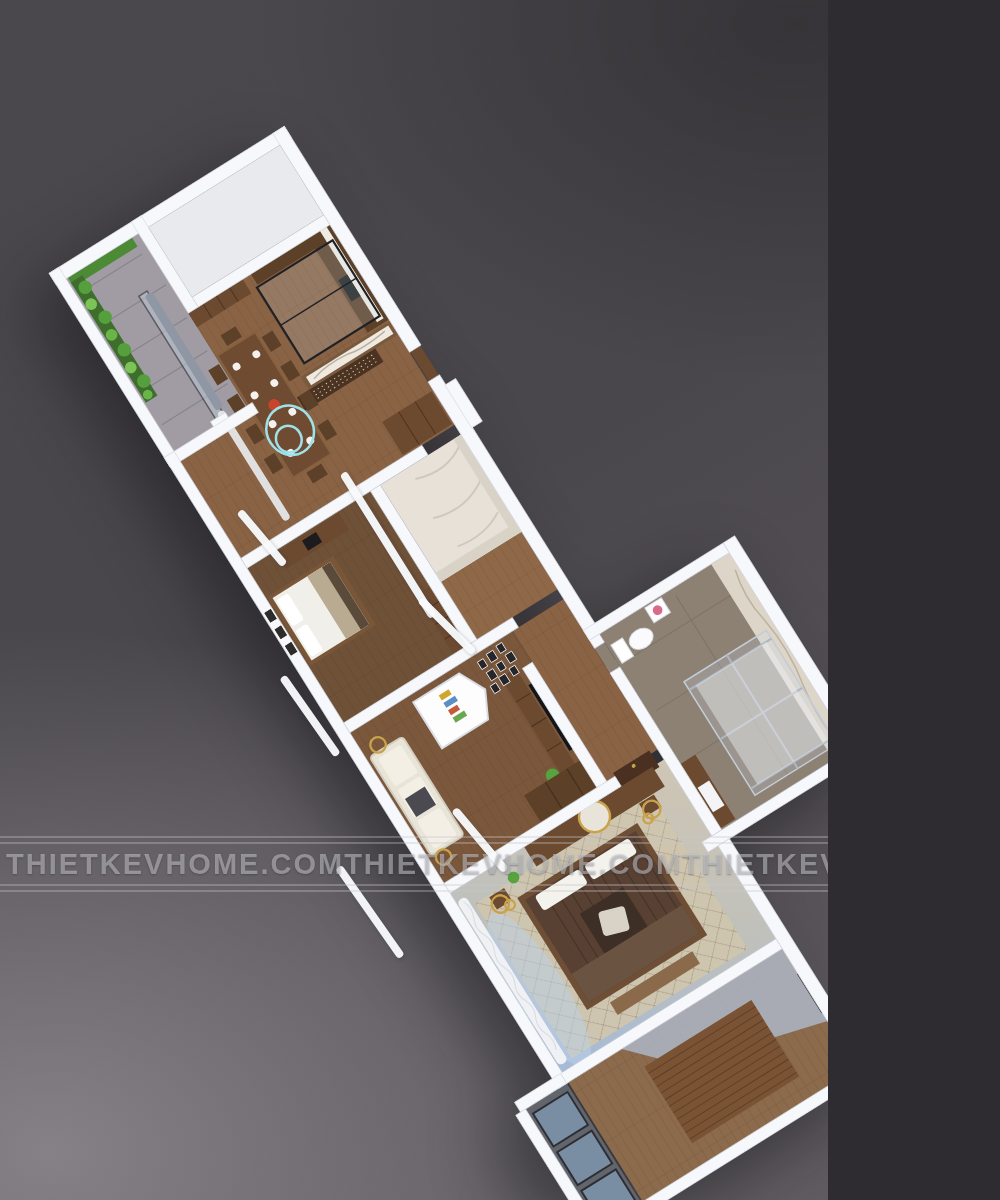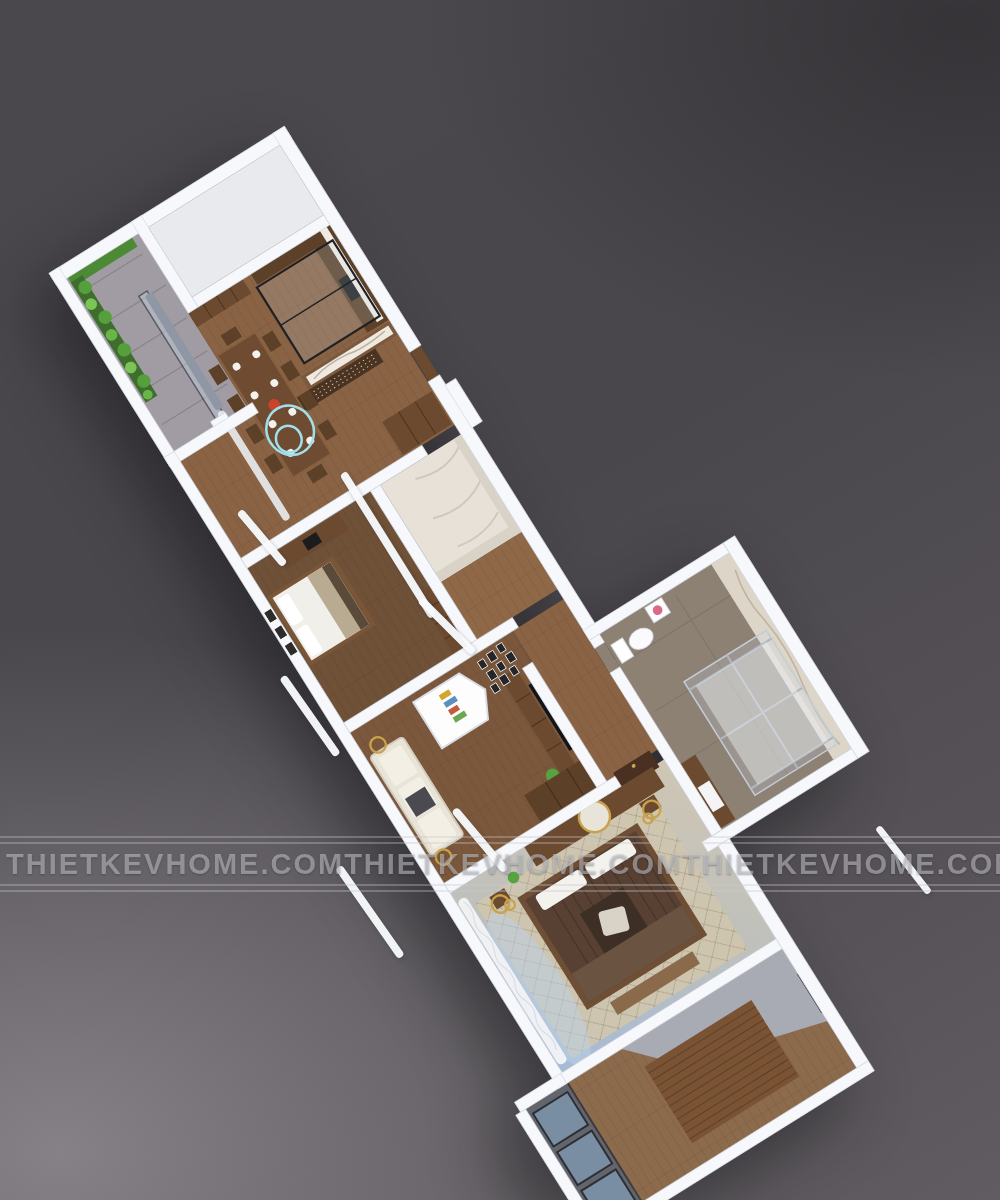--- a/index.html
+++ b/index.html
@@ -1,16 +1,16 @@
 <!DOCTYPE html>
 <html><head>
 <meta charset="utf-8">
 <style>
   html,body{margin:0;padding:0;background:#2e2c30;}
-  .stage{position:relative;width:1000px;height:1200px;overflow:hidden;
+  .stage{position:relative;width:828px;height:1200px;overflow:hidden;
          font-family:"Liberation Sans",sans-serif;}
   .bg{position:absolute;inset:0;
       background:
         radial-gradient(1250px 950px at 6% 96%, #858186 0%, rgba(133,129,134,0) 55%),
         radial-gradient(900px 600px at 96% 2%, rgba(0,0,0,.28) 0%, rgba(0,0,0,0) 60%),
         linear-gradient(150deg,#4b484d 0%,#4a474c 45%,#565257 80%,#605c61 100%);}
   .scene-svg{position:absolute;inset:0;
       filter:drop-shadow(-24px 28px 34px rgba(10,10,14,.45));}
   .beam{position:absolute;background:#f8fafc;border-radius:4px;opacity:.96;
         box-shadow:0 2px 4px rgba(40,40,60,.25);}

